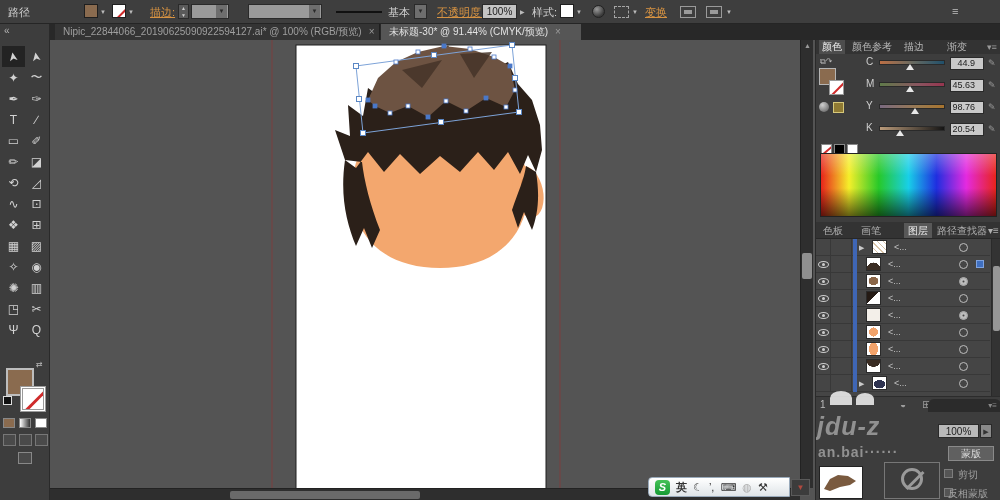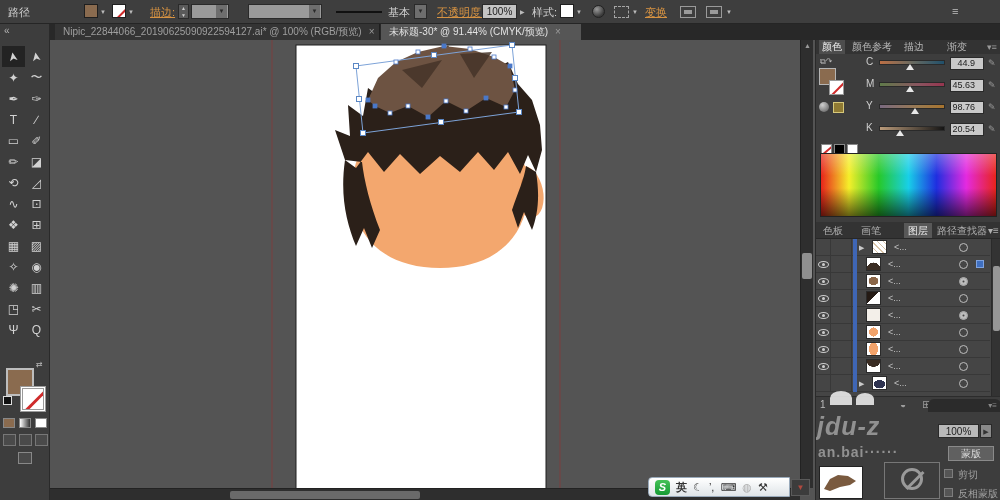--- a/index.html
+++ b/index.html
@@ -538,18 +538,18 @@
         <svg width="42" height="31" viewBox="0 0 42 31">
             <path d="M4,22 L10,12 L18,8 L28,9 L36,14 L30,18 L20,20 L10,24 Z" fill="#7a5a3f"></path>
           </svg>
       </div>
       <div id="nomask-box" class="abs">
         <span class="nomask"></span>
       </div>
       <span class="chk" style="left:128px;top:57px"></span>
       <span class="chk-label" style="left:142px;top:56px">剪切</span>
       <span class="chk" style="left:128px;top:76px"></span>
-      <span class="chk-label" style="left:142px;top:75px">反相蒙版</span>
+      <span class="chk-label" style="left:132px;top:75px">反相蒙版</span>
       <span class="wm" style="left:1px;top:0;font-size:25px;font-style:italic">jdu-z</span>
       <span class="wm" style="left:2px;top:32px;font-size:14px">an.bai······</span>
     </div>
   </div>
 </div>
 
 </body></html>

